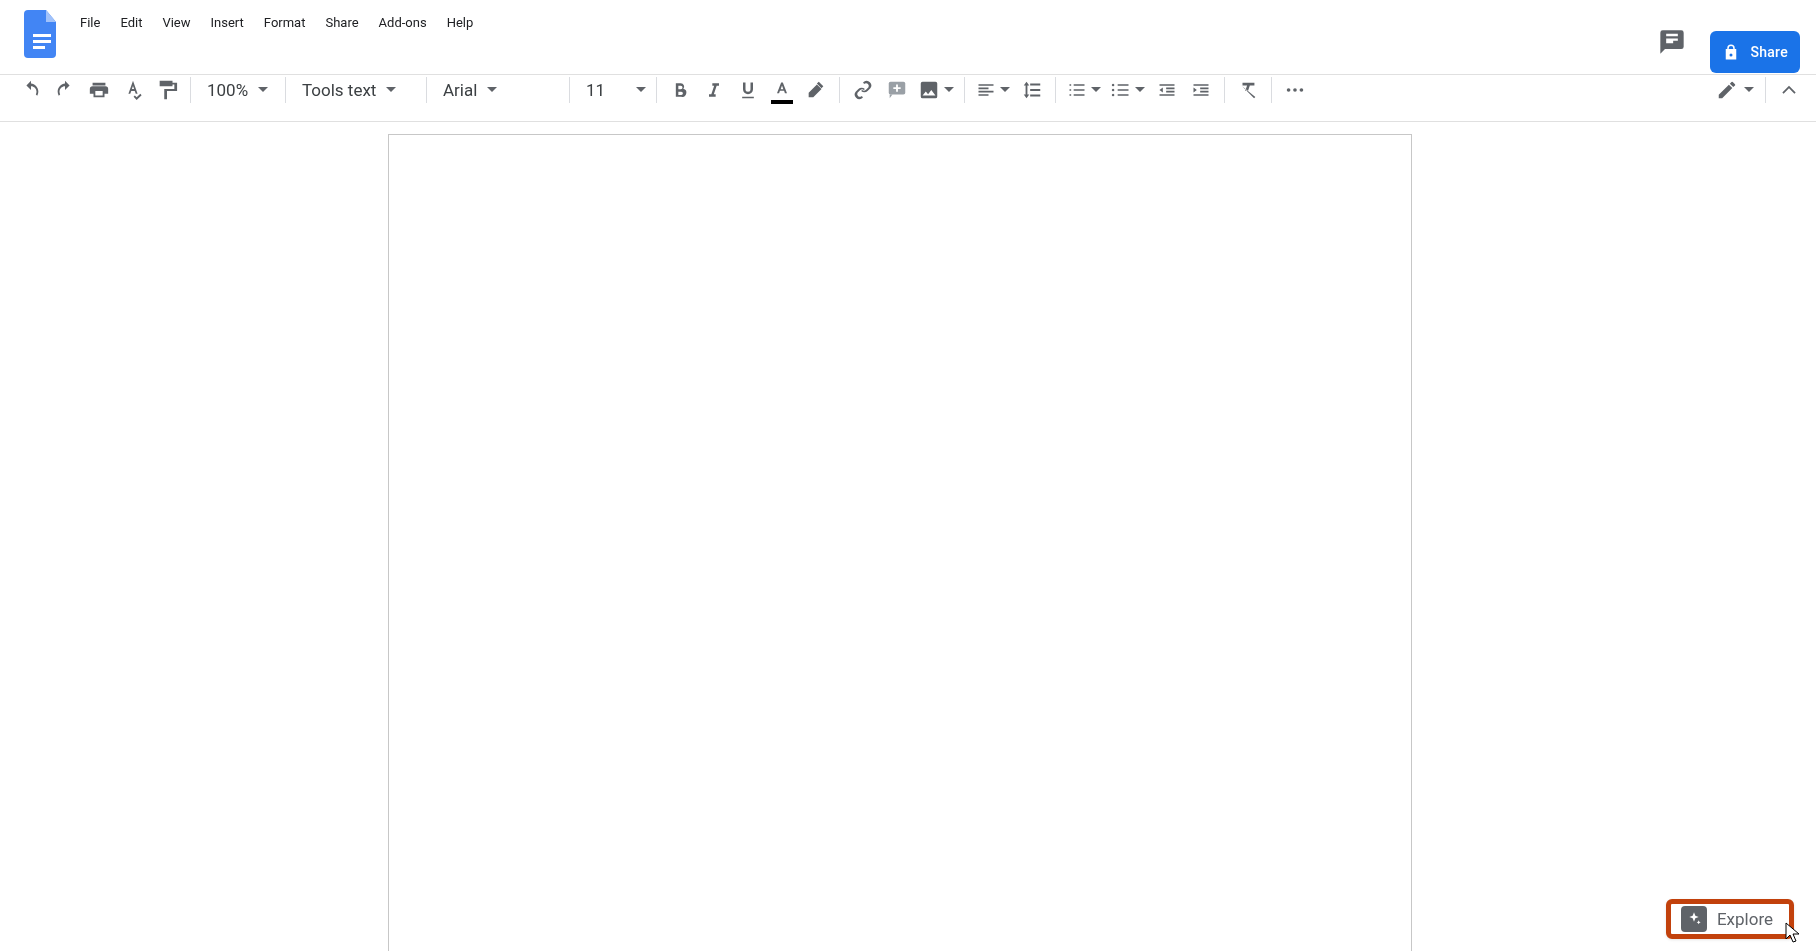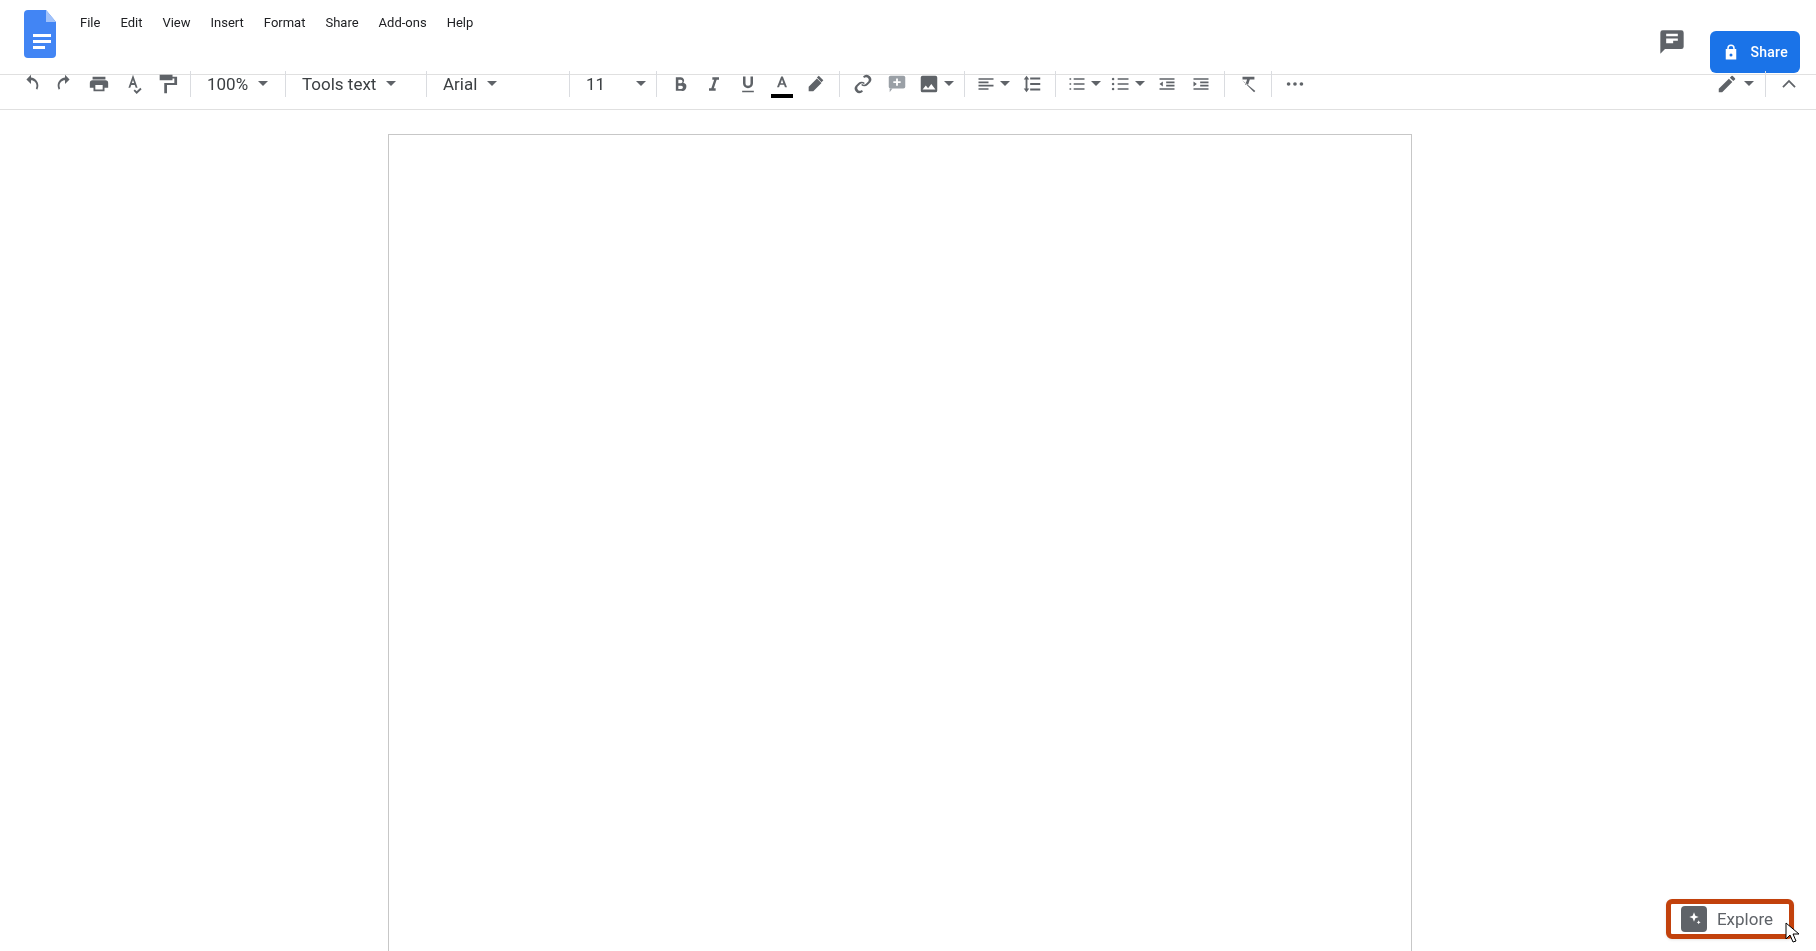--- a/index.html
+++ b/index.html
@@ -57,21 +57,21 @@
     border-radius: 6px;
     height: 42px; padding: 0 12px;
     display: flex; align-items: center; gap: 10px;
     font-size: 14px; font-weight: 500; letter-spacing: 0.3px;
     cursor:pointer;
     margin-top:21px;
   }
   
   .toolbar {
     display: flex; align-items: center;
-    height: 36px;
+    height: 48px;
     padding: 0 10px 17px 14px;
     border-top: 1px solid #e0e0e0;
     border-bottom: 1px solid #e0e0e0;
   }
   .tbtn {
     height: 36px; min-width: 34px;
     display:flex;align-items:center;justify-content:center;
     color:#5f6368; border-radius:4px;
     cursor:pointer; padding:0 4px;
   }

